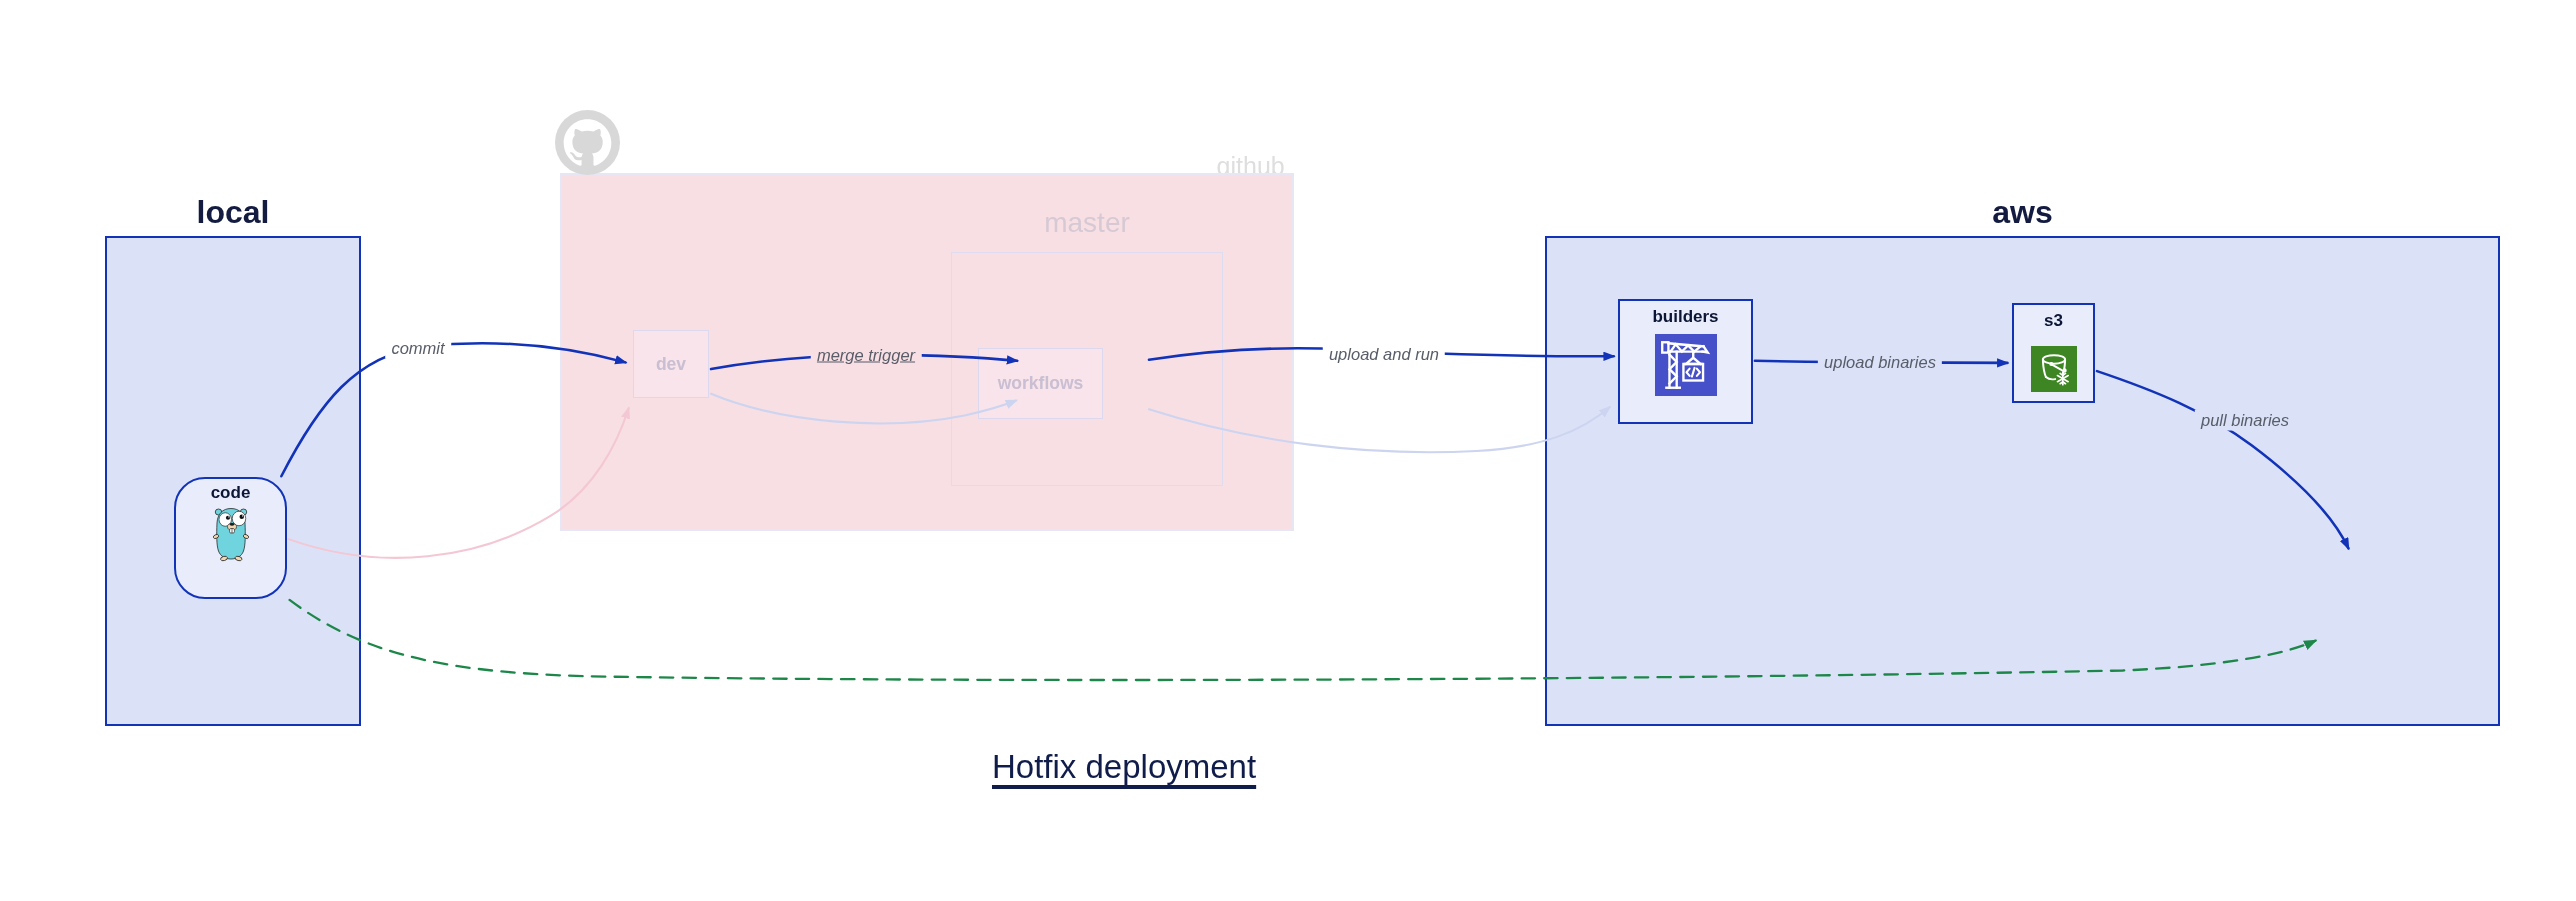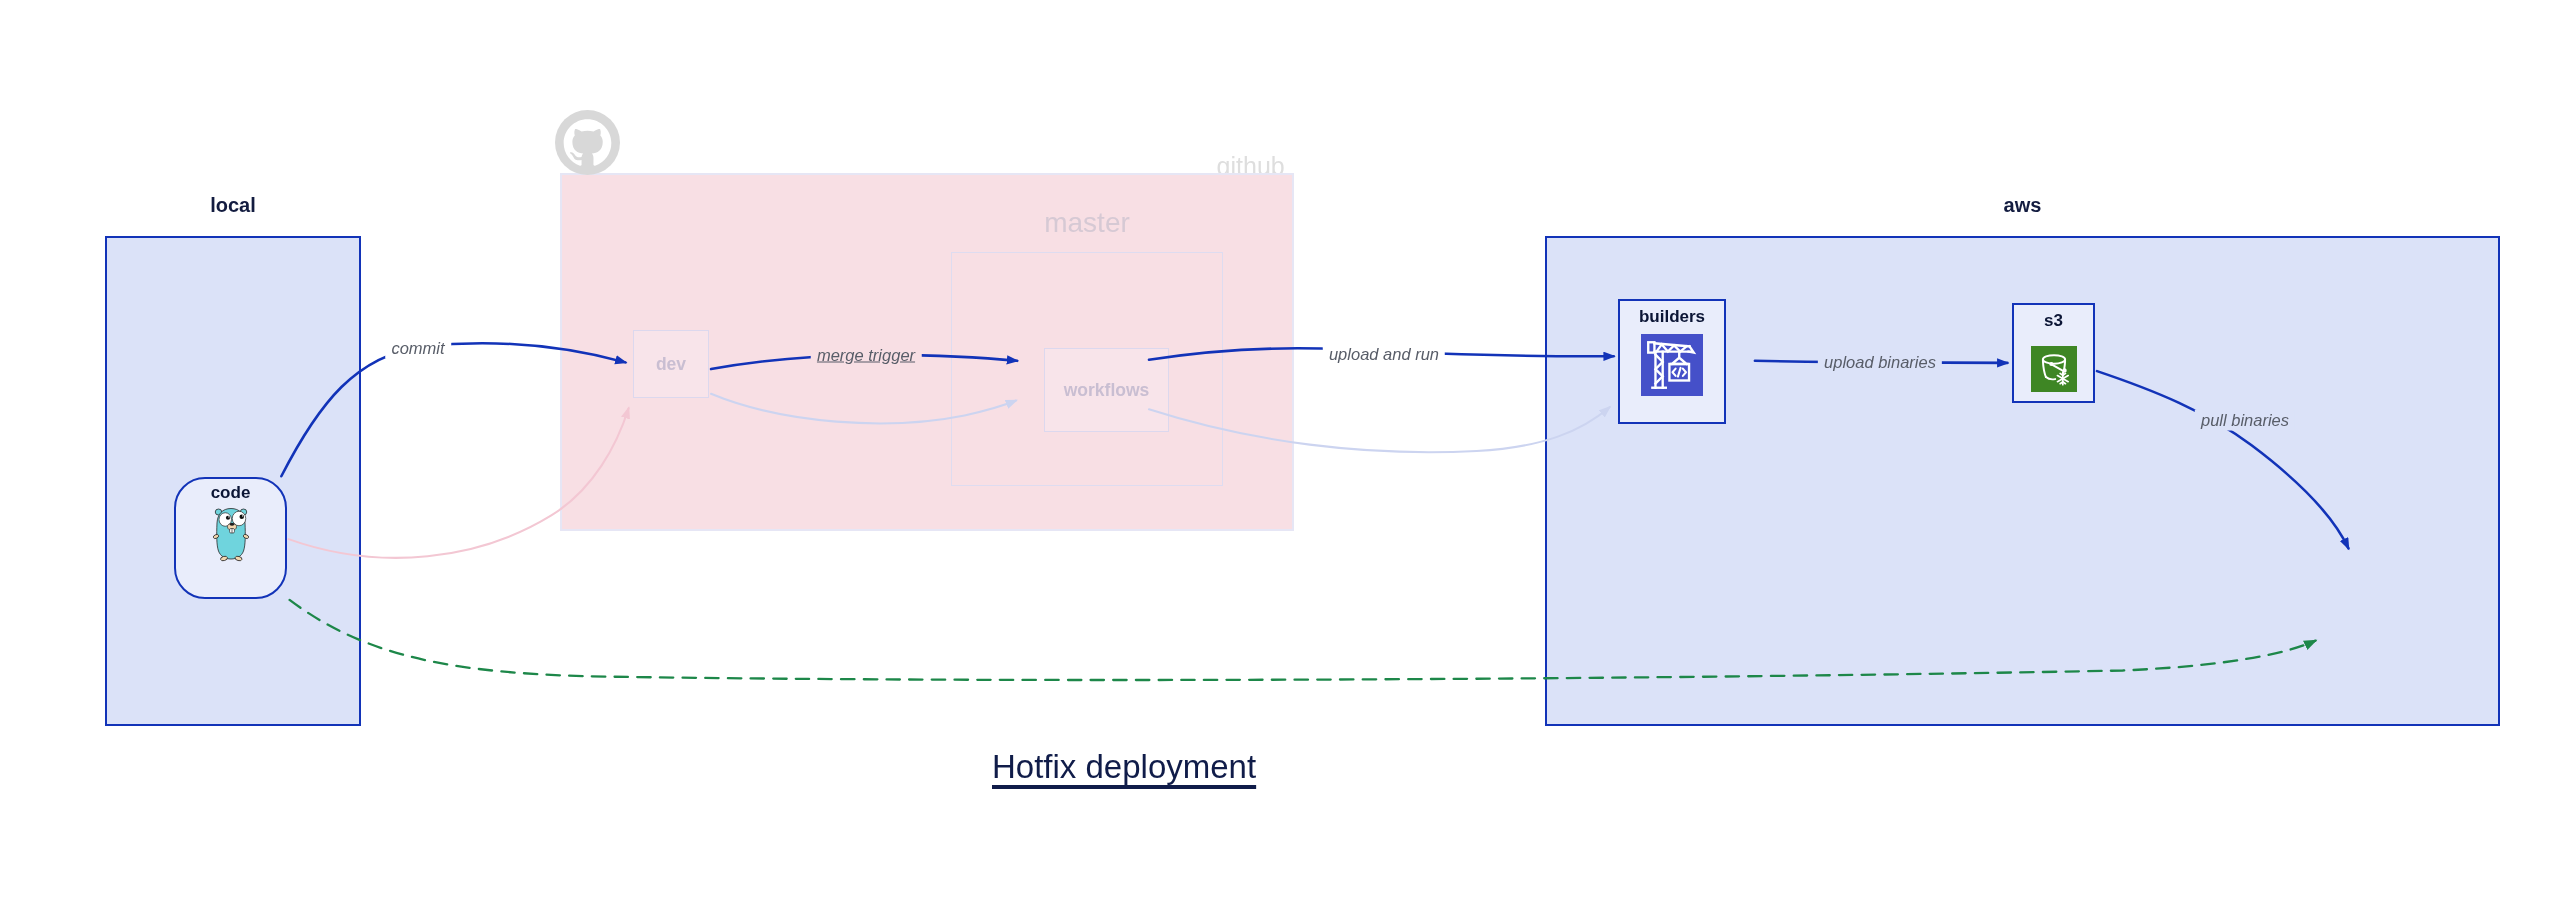--- a/index.html
+++ b/index.html
@@ -13,21 +13,21 @@
     --icon_indigo:#4550c9; --icon_green:#3e8624; --icon_orange:#d2671d;
     --gopher_teal:#6fd4dd; --gopher_beige:#f2d6ae;
     --canvas_bg:#ffffff; --title_text:#101c49;
   }
   html,body{margin:0;padding:0;}
   body{width:2604px;height:902px;background:var(--canvas_bg);
        font-family:"Liberation Sans","DejaVu Sans",sans-serif;}
   #canvas{position:relative;width:2604px;height:902px;overflow:hidden;background:var(--canvas_bg);}
   .abs{position:absolute;box-sizing:border-box;}
   .container-box{border:2.6px solid var(--container_border);background:var(--container_fill);}
-  .container-label{color:var(--navy_text);font-size:20px;font-weight:600;text-align:center;}
+  .container-label{color:var(--navy_text);font-size:32px;font-weight:600;text-align:center;}
   .github-box{border:2.1px solid var(--github_border);background:var(--github_fill);}
   .github-label{color:var(--github_text);font-size:25px;font-weight:500;text-align:right;padding-right:9.3px;}
   .master-box{border:1.5px solid var(--master_border);background:var(--github_fill);}
   .master-label{color:var(--master_text);font-size:28px;font-weight:500;text-align:center;}
   .node{border:2.1px solid var(--container_border);background:var(--node_fill);
         display:flex;flex-direction:column;align-items:center;}
   .node-label{color:var(--node_text);font-size:17px;font-weight:bold;margin-top:6.2px;}
   .faded-node{border:1.5px solid var(--faded_node_border);background:var(--faded_node_fill);
         display:flex;align-items:center;justify-content:center;}
   .faded-node-label{color:var(--faded_node_text);font-size:17.5px;font-weight:bold;}
@@ -90,25 +90,25 @@
         <rect x="37.2" y="46" width="9.6" height="9" rx="2.5" fill="#ffffff"></rect>
         <line x1="42" y1="46" x2="42" y2="55"></line>
       </g>
     </svg>
   </div>
 
   <div class="abs faded-node" style="left:633px;top:330px;width:76px;height:68px;">
     <div class="faded-node-label">dev</div>
   </div>
 
-  <div class="abs faded-node" style="left:1044px;top:348px;width:125px;height:84px;">
+  <div class="abs faded-node" style="left:978px;top:348px;width:125px;height:71px;">
     <div class="faded-node-label">workflows</div>
   </div>
 
-  <div class="abs node" style="left:1618px;top:299px;width:108px;height:125px;">
+  <div class="abs node" style="left:1618px;top:299px;width:135px;height:125px;">
     <div class="node-label">builders</div>
     <svg class="icon-tile" width="62" height="62" viewBox="0 0 60 60">
       <rect x="0" y="0" width="60" height="60" style="fill:var(--icon_indigo)"></rect>
       <g fill="none" stroke="#ffffff" stroke-width="2.3" stroke-linecap="square">
         <rect x="7" y="8" width="6" height="10"></rect>
         <path d="M13,9 L47,12"></path>
         <path d="M13,17 L48,17"></path>
         <path d="M15,17 L20,10 L26,17 L32,11 L38,17 L44,12"></path>
         <path d="M47,12 L51,18 L46,17"></path>
         <path d="M14,17 L14,52 M21,17 L21,52"></path>

